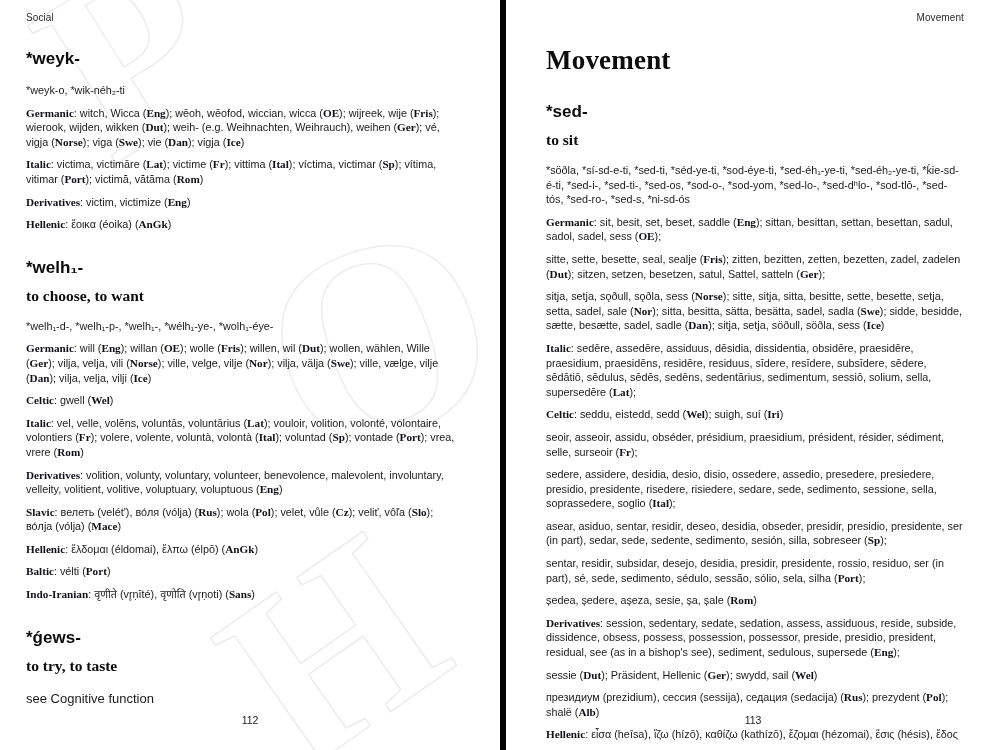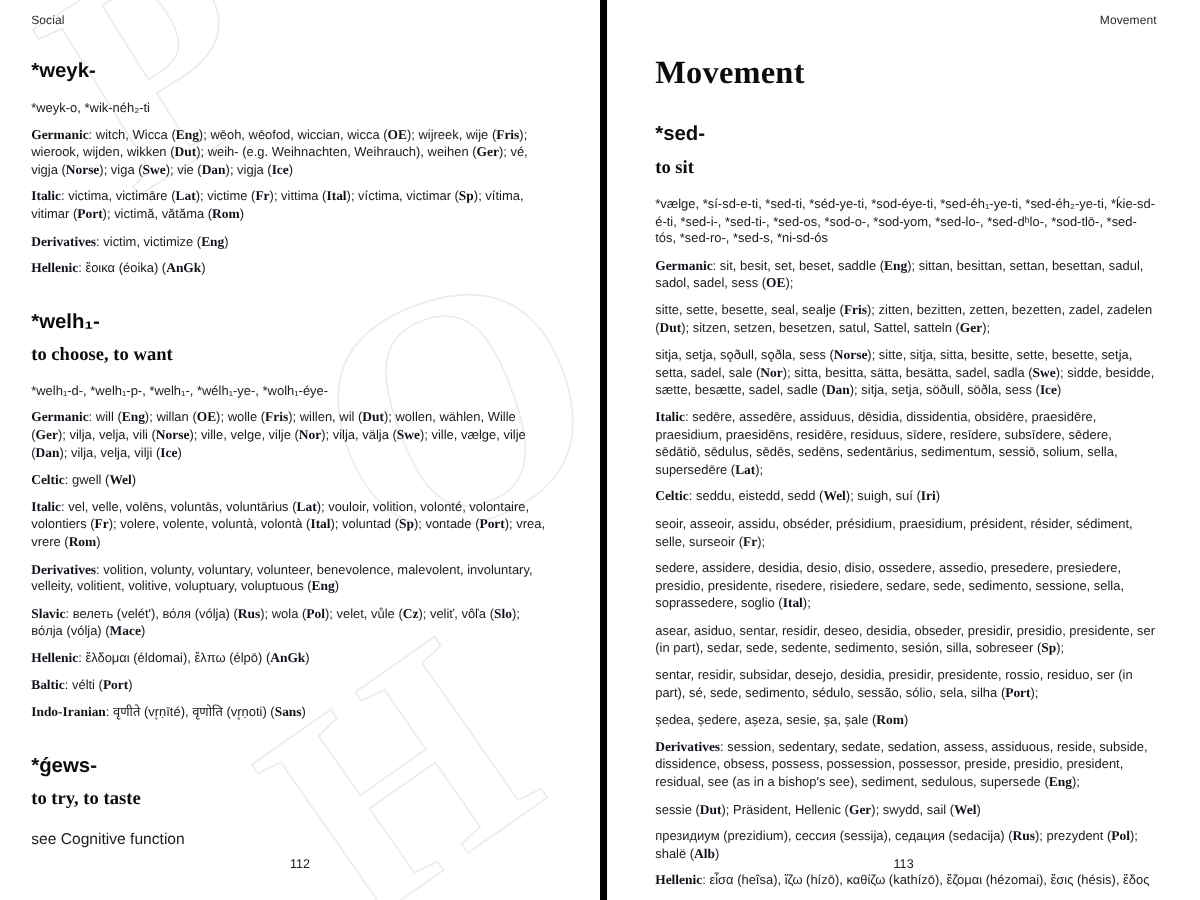--- a/index.html
+++ b/index.html
@@ -100,21 +100,21 @@
   <div class="page page-right">
 
     <div class="page-inner">
       <div class="running-head right">Movement</div>
 
       <div class="chapter-title">Movement</div>
 
       <div>
         <div class="entry-root">*sed-</div>
         <div class="entry-gloss">to sit</div>
-        <div class="entry-forms">*vælge, *sí-sd-e-ti, *sed-ti, *séd-ye-ti, *sod-éye-ti, *sed-éh₁-ye-ti, *sed-éh₂-ye-ti, *ḱie-sd-é-ti, *sed-i-, *sed-ti-, *sed-os, *sod-o-, *sod-yom, *sed-lo-, *sed-dʰlo-, *sod-tlō-, *sed-tós, *sed-ro-, *sed-s, *ni-sd-ós</div>
+        <div class="entry-forms">*söðla, *sí-sd-e-ti, *sed-ti, *séd-ye-ti, *sod-éye-ti, *sed-éh₁-ye-ti, *sed-éh₂-ye-ti, *ḱie-sd-é-ti, *sed-i-, *sed-ti-, *sed-os, *sod-o-, *sod-yom, *sed-lo-, *sed-dʰlo-, *sod-tlō-, *sed-tós, *sed-ro-, *sed-s, *ni-sd-ós</div>
         <div class="paras">
             <p class="para"><span class="b">Germanic</span><span>: sit, besit, set, beset, saddle (</span><span class="b">Eng</span><span>); sittan, besittan, settan, besettan, sadul, sadol, sadel, sess (</span><span class="b">OE</span><span>);</span></p>
             <p class="para"><span>sitte, sette, besette, seal, sealje (</span><span class="b">Fris</span><span>); zitten, bezitten, zetten, bezetten, zadel, zadelen (</span><span class="b">Dut</span><span>); sitzen, setzen, besetzen, satul, Sattel, satteln (</span><span class="b">Ger</span><span>);</span></p>
             <p class="para"><span>sitja, setja, sǫðull, sǫðla, sess (</span><span class="b">Norse</span><span>); sitte, sitja, sitta, besitte, sette, besette, setja, setta, sadel, sale (</span><span class="b">Nor</span><span>); sitta, besitta, sätta, besätta, sadel, sadla (</span><span class="b">Swe</span><span>); sidde, besidde, sætte, besætte, sadel, sadle (</span><span class="b">Dan</span><span>); sitja, setja, söðull, söðla, sess (</span><span class="b">Ice</span><span>)</span></p>
             <p class="para"><span class="b">Italic</span><span>: sedēre, assedēre, assiduus, dēsidia, dissidentia, obsidēre, praesidēre, praesidium, praesidēns, residēre, residuus, sīdere, resīdere, subsīdere, sēdere, sēdātiō, sēdulus, sēdēs, sedēns, sedentārius, sedimentum, sessiō, solium, sella, supersedēre (</span><span class="b">Lat</span><span>);</span></p>
             <p class="para"><span class="b">Celtic</span><span>: seddu, eistedd, sedd (</span><span class="b">Wel</span><span>); suigh, suí (</span><span class="b">Iri</span><span>)</span></p>
             <p class="para"><span>seoir, asseoir, assidu, obséder, présidium, praesidium, président, résider, sédiment, selle, surseoir (</span><span class="b">Fr</span><span>);</span></p>
             <p class="para"><span>sedere, assidere, desidia, desio, disio, ossedere, assedio, presedere, presiedere, presidio, presidente, risedere, risiedere, sedare, sede, sedimento, sessione, sella, soprassedere, soglio (</span><span class="b">Ital</span><span>);</span></p>
             <p class="para"><span>asear, asiduo, sentar, residir, deseo, desidia, obseder, presidir, presidio, presidente, ser (in part), sedar, sede, sedente, sedimento, sesión, silla, sobreseer (</span><span class="b">Sp</span><span>);</span></p>
             <p class="para"><span>sentar, residir, subsidar, desejo, desidia, presidir, presidente, rossio, residuo, ser (in part), sé, sede, sedimento, sédulo, sessão, sólio, sela, silha (</span><span class="b">Port</span><span>);</span></p>

